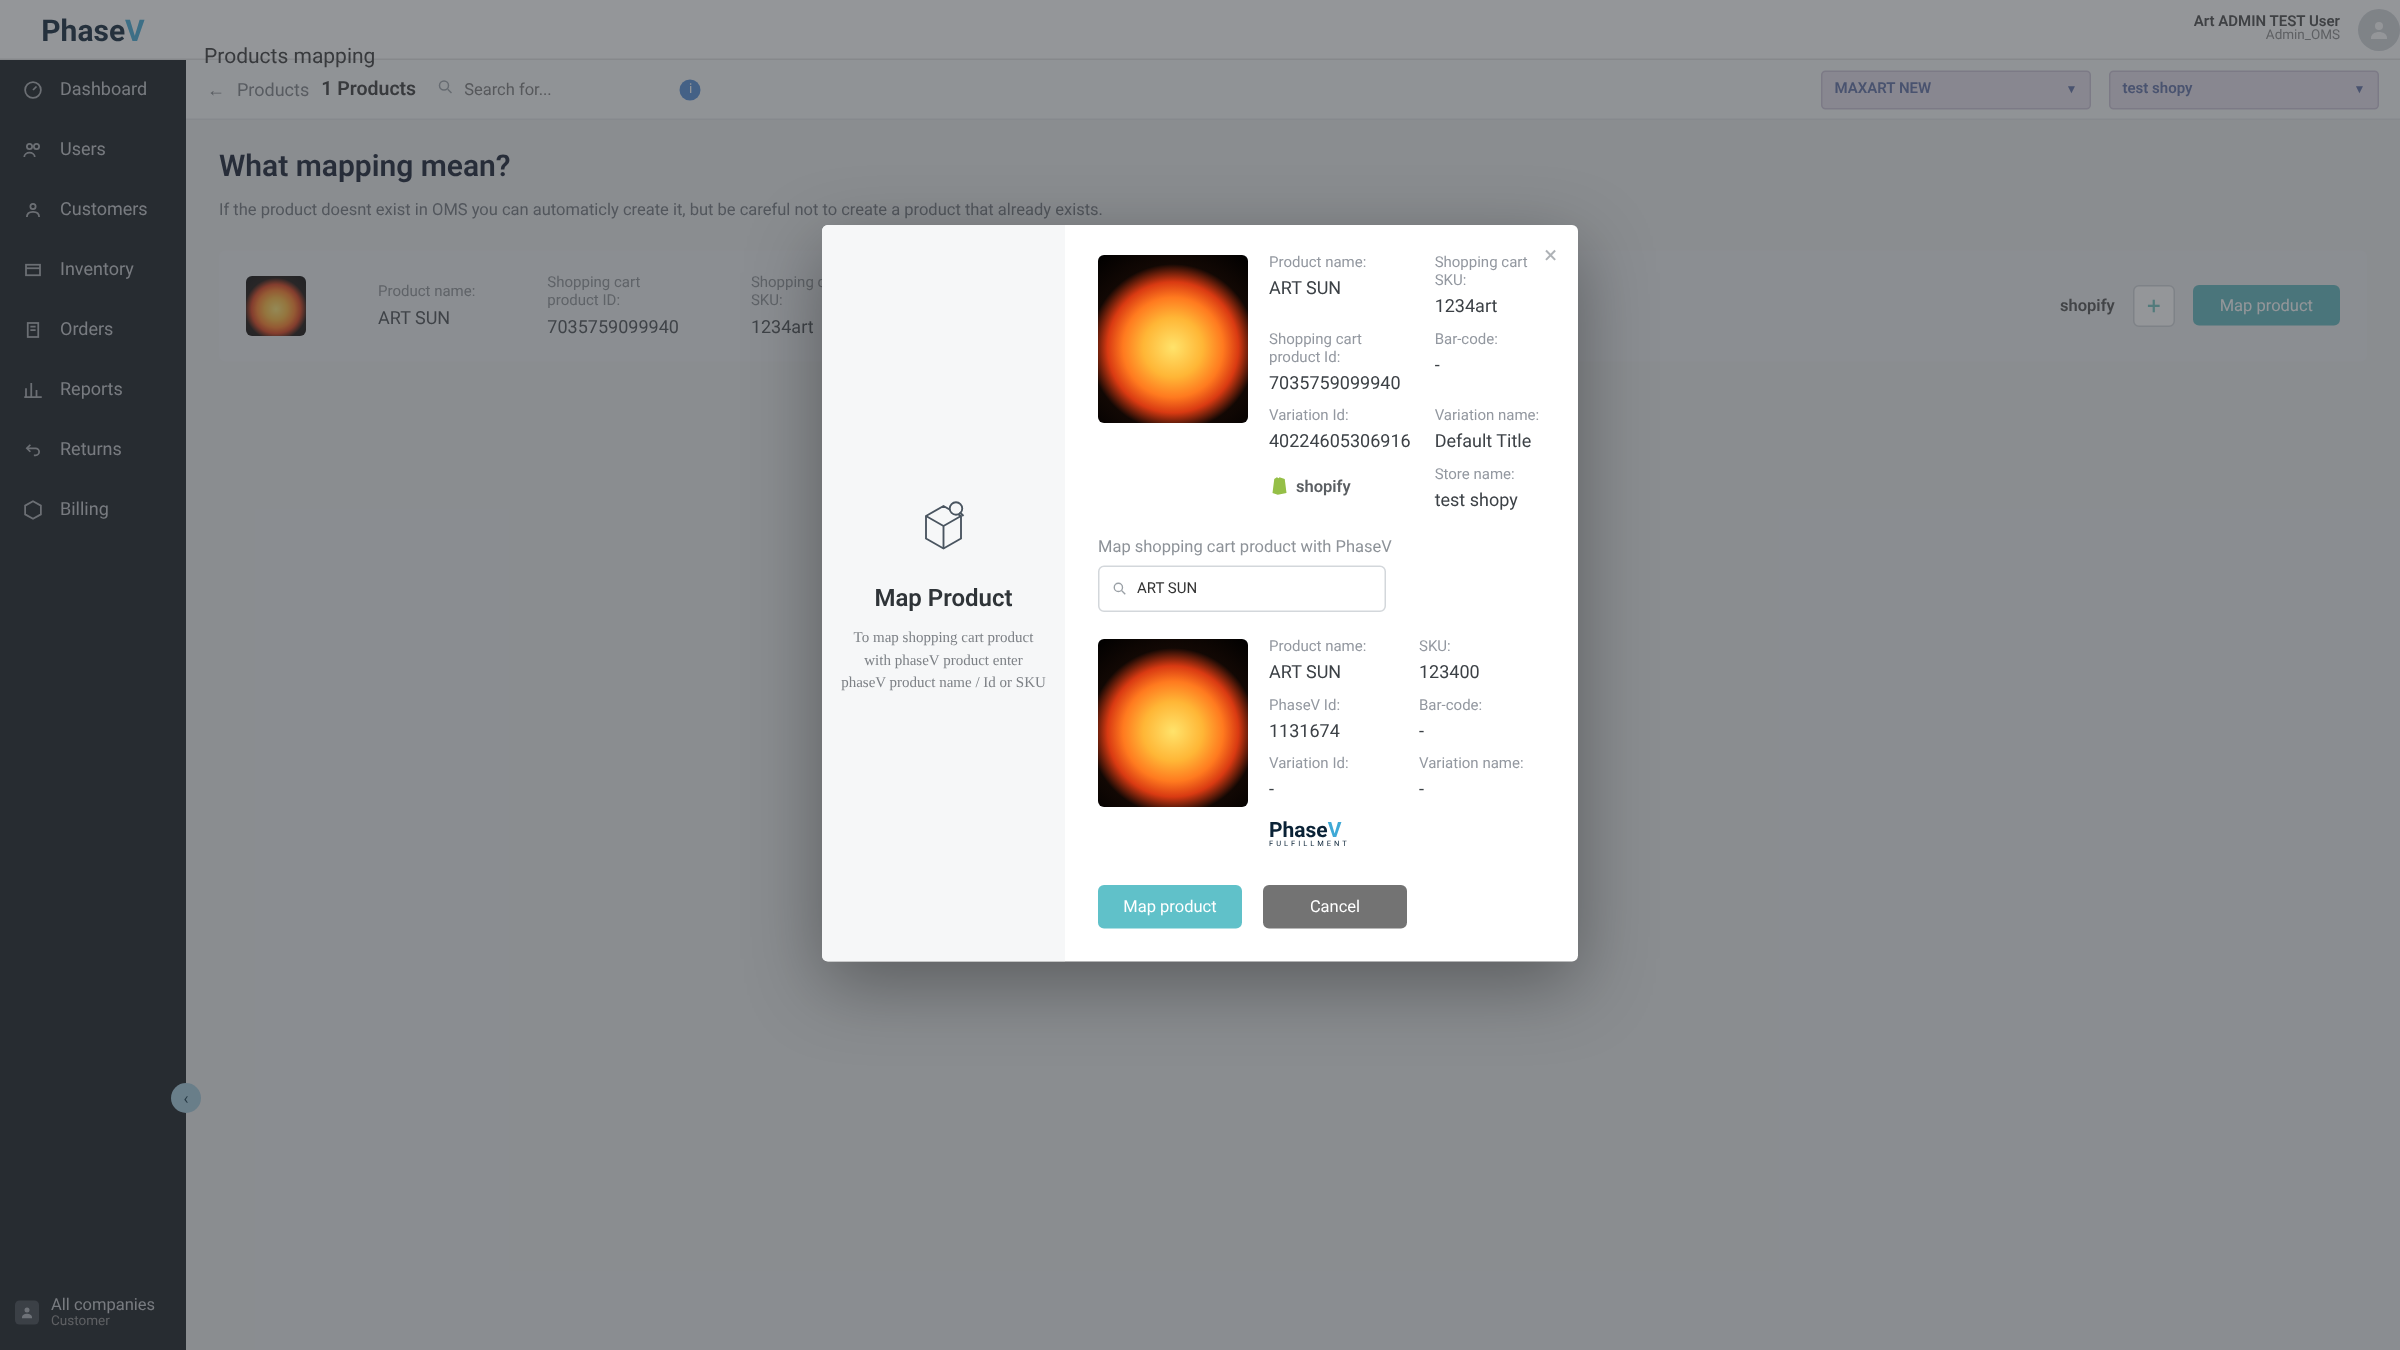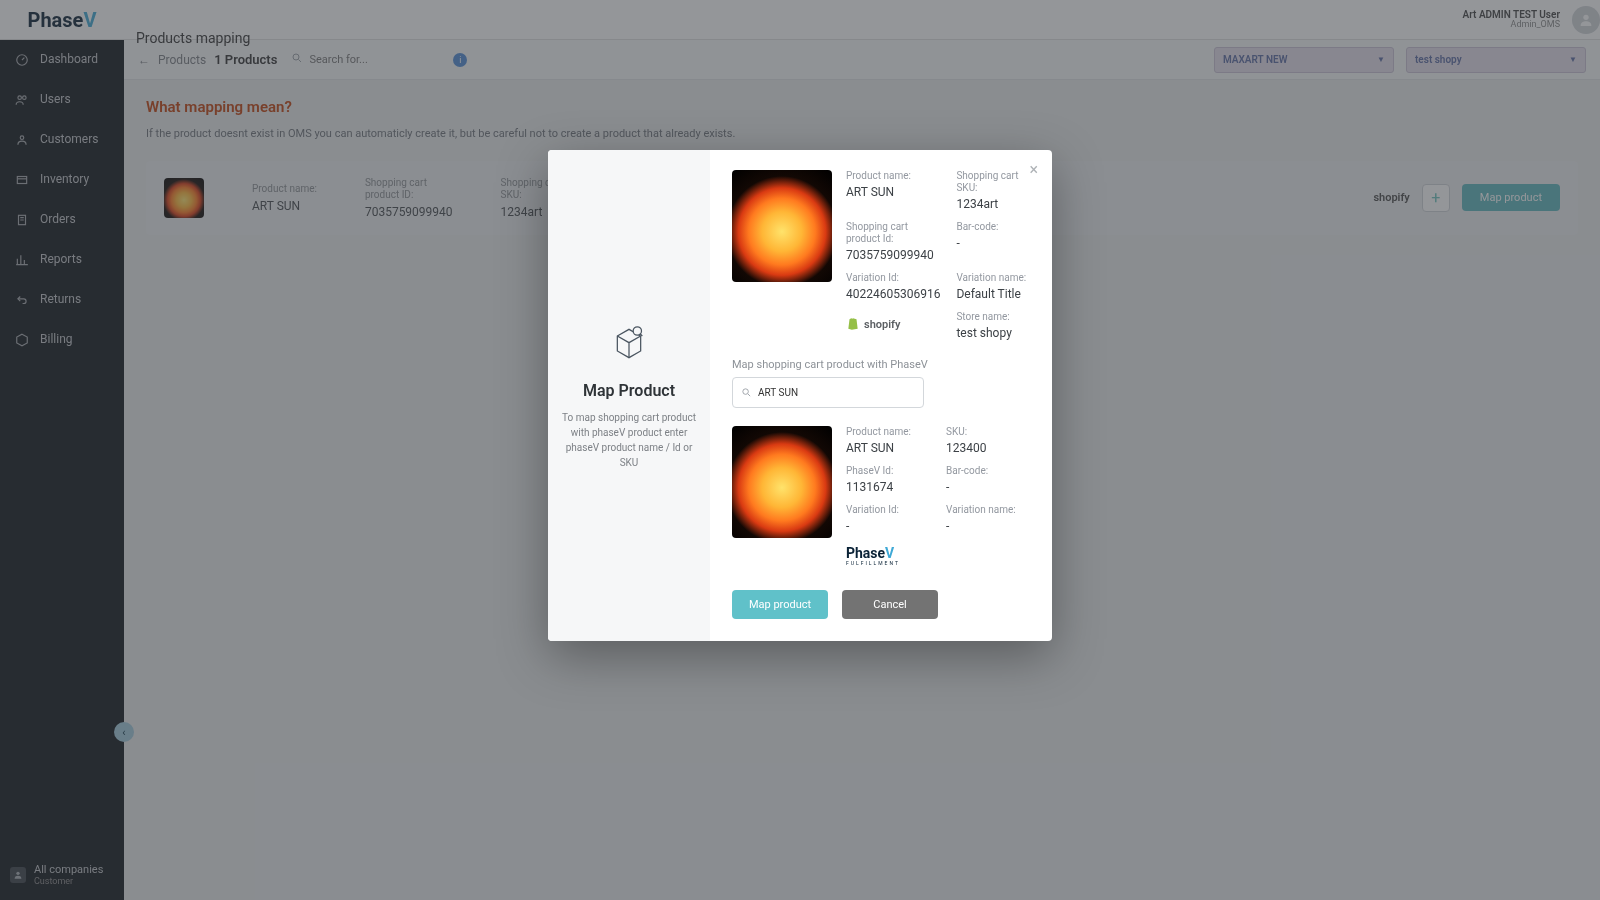--- a/index.html
+++ b/index.html
@@ -34,41 +34,41 @@
 .crumb .back { color:#7a7e83; cursor:pointer;}
 .crumb .count { color:#333; font-weight:600; font-size:13px;text-align:center;}
 .search-wrap { display:flex; align-items:center; gap:6px; color:#9aa0a6; font-size:11px;}
 .search-wrap input { border:none; background:transparent; outline:none; font-size:11px; width:90px;}
 .info-dot { width:14px; height:14px; border-radius:50%; background:#4f8bd6; color:#fff; font-size:9px; display:flex; align-items:center; justify-content:center; margin-left:40px;}
 .subbar-right { margin-left:auto; display:flex; gap:12px;}
 .dd { width:180px; height:26px; background:#e5deea; border:1px solid #c9c1d4; border-radius:3px; display:flex; align-items:center; padding:0 8px; font-size:10px; color:#5a6aa3; font-weight:600; justify-content:space-between; cursor:pointer;}
 .dd .tri { color:#5a6aa3; font-size:8px;}
 
 .content { padding:18px 22px;}
-.explain h3 { font-size:15px; color:#c2410c; font-weight:600; margin-bottom:10px;}
+.explain h3 { font-size:20px; color:#0f172a; font-weight:600; margin-bottom:10px;}
 .explain p { font-size:11px; color:#6d7278; line-height:1.5; margin-bottom:10px;}
 
 .product-row { margin-top:18px; background:#ebedef; border-radius:4px; padding:16px 18px; display:flex; align-items:center; gap:48px;}
 .thumb { width:40px; height:40px; border-radius:4px; background:radial-gradient(circle at 50% 55%, #ffe36b 0%, #ffb636 25%, #ff7a1f 42%, #d93a12 55%, #120804 70%, #000 100%);}
 .field {}
 .field .lbl { font-size:10px; color:#8a8e92; margin-bottom:4px; line-height:1.2;}
 .field .val { font-size:12px; color:#44484c;}
 .row-actions { margin-left:auto; display:flex; align-items:center; gap:12px;}
 .shopify-badge { font-size:11px; color:#4a4a4a; font-weight:600;}
 .plus-btn { width:28px; height:28px; border:1px solid #cfd3d7; border-radius:4px; background:#fff; color:#6fc3be; display:flex; align-items:center; justify-content:center; cursor:pointer; font-size:16px;}
 .map-btn-row { background:#5cb6bd; color:#fff; border:none; border-radius:4px; padding:7px 18px; font-size:11px; cursor:pointer;}
 
 
 .overlay { position:absolute; inset:0; background:rgba(60,64,70,.55); z-index:10; display:flex; align-items:flex-start; justify-content:center;}
 .modal { margin-top:150px; width:504px; background:#fff; border-radius:4px; display:flex; box-shadow:0 15px 50px rgba(0,0,0,.35); position:relative; overflow:hidden;}
 .modal-close { position:absolute; top:10px; right:14px; color:#aeb2b6; font-size:16px; cursor:pointer;}
 .modal-left { width:162px; background:#f6f7f8; display:flex; flex-direction:column; align-items:center; justify-content:center; padding:24px 12px; text-align:center;}
 .modal-left .box-ic { margin-bottom:16px; color:#4a5560;}
 .modal-left h4 { font-size:16px; color:#2f3438; font-weight:600; margin-bottom:10px;}
-.modal-left p { font-size:10px; color:#7d8186; line-height:1.5;}
+.modal-left p { font-size:10px; color:#7d8186; line-height:1.5;font-family:Liberation Serif, serif;}
 .modal-right { flex:1; padding:20px 22px 22px; display:flex; flex-direction:column;}
 .detail-block { display:flex; gap:14px; }
 .detail-block .dimg { width:100px; height:112px; border-radius:4px; background:radial-gradient(circle at 50% 55%, #ffe36b 0%, #ffb636 25%, #ff7a1f 42%, #d93a12 55%, #120804 70%, #000 100%); flex-shrink:0;}
 .grid2 { display:grid; grid-template-columns:1fr 1fr; row-gap:10px; column-gap:16px; font-size:10px;}
 .grid2 .lbl { color:#9398a0; font-size:10px; line-height:1.2; margin-bottom:3px;}
 .grid2 .val { color:#3c4146; font-size:12px;}
 .brand-row { margin-top:6px;}
 .brand-shopify { display:inline-flex; align-items:center; gap:4px; font-size:11px; color:#5a5e62; font-weight:600;}
 .sep-label { font-size:11px; color:#8d9298; margin:18px 0 6px;}
 .msearch { display:flex; align-items:center; gap:6px; border:1px solid #d3d7db; border-radius:4px; padding:5px 8px; width:192px;}

